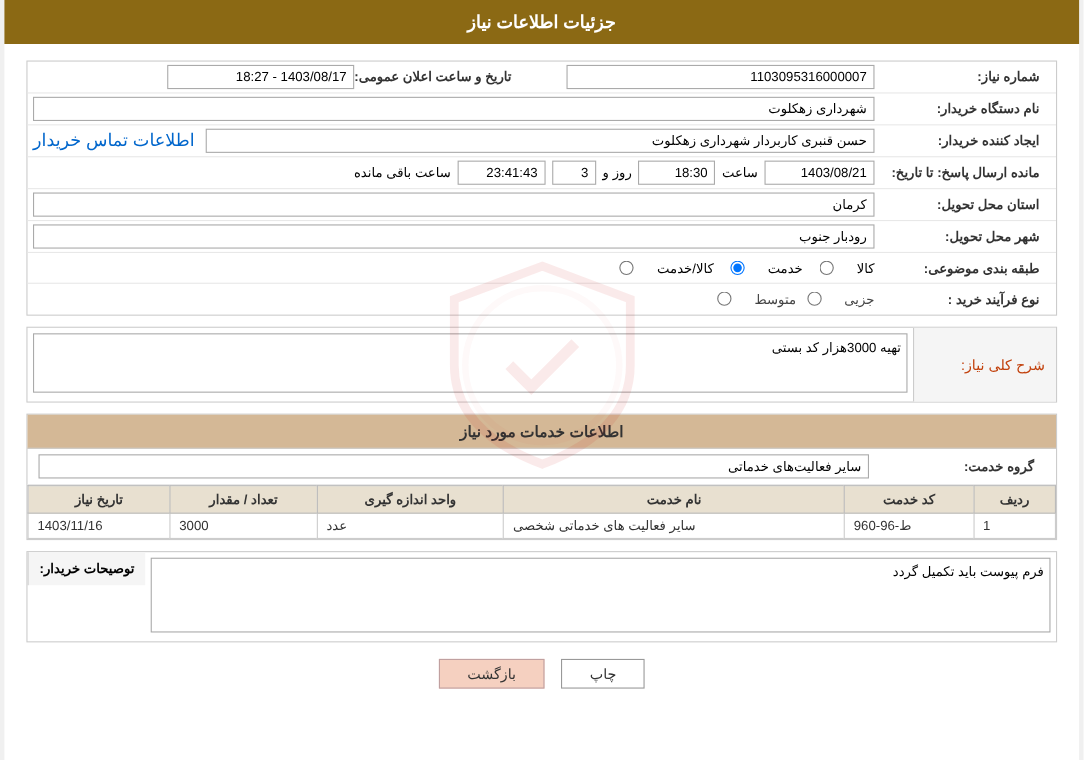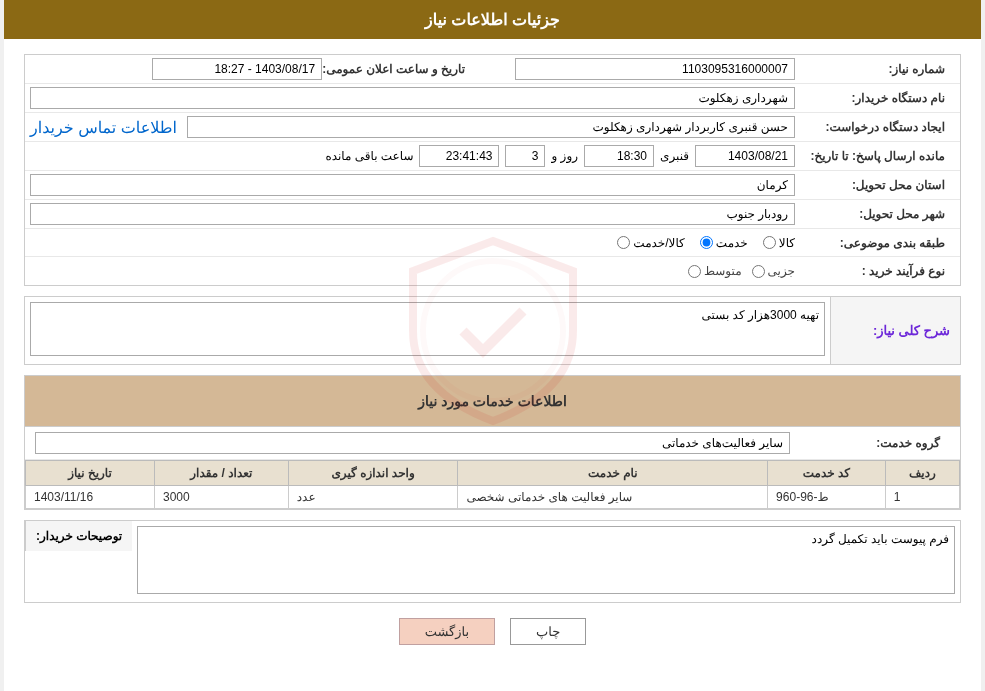--- a/index.html
+++ b/index.html
@@ -87,22 +87,22 @@
     }
     
     .radio-group {
       display: flex;
       align-items: center;
       gap: 15px;
       font-size: 12px;
     }
     .radio-item {
       display: flex;
-      align-items: center;
-      gap: 3px;
+      align-items: flex-start;
+      gap: 21px;
     }
     
     .purchase-row {
       display: flex;
       align-items: center;
       gap: 10px;
       font-size: 12px;
       color: #444;
     }
     .radio-item input[type="radio"] {
@@ -123,21 +123,21 @@
     .services-section {
       border: 1px solid #ccc;
       margin-bottom: 10px;
     }
     .services-header {
       background: #d4b896;
       color: #333;
       text-align: center;
       font-weight: bold;
       font-size: 14px;
-      padding: 17px;
+      padding: 7px;
       border-bottom: 1px solid #ccc;
     }
     .service-group-row {
       display: flex;
       align-items: center;
       padding: 5px 10px;
       border-bottom: 1px solid #e8e8e8;
     }
     
     .services-table {
@@ -228,23 +228,23 @@
       margin-bottom: 10px;
     }
     .desc-header-row {
       display: flex;
       align-items: stretch;
     }
     .desc-side-label {
       background: #f5f5f5;
       border-left: 1px solid #ccc;
       padding: 5px 10px;
-      font-weight: bold;
+      font-weight: normal;
       font-size: 13px;
-      color: #6d28d9;
+      color: #c2410c;
       min-width: 130px;
       text-align: right;
       display: flex;
       align-items: center;
       white-space: nowrap;
     }
     .desc-content {
       flex: 1;
       padding: 5px;
     }
@@ -273,33 +273,33 @@
       </div>
 
       <div class="info-row">
         <div class="label-cell">نام دستگاه خریدار:</div>
         <div class="value-cell">
           <input type="text" class="input-box input-full" readonly="" value="شهرداری زهکلوت" style="">
         </div>
       </div>
 
       <div class="info-row">
-        <div class="label-cell">ایجاد دستگاه درخواست:</div>
+        <div class="label-cell">ایجاد کننده خریدار:</div>
         <div class="value-cell" style="justify-content: space-between;">
           <input type="text" class="input-box" style="flex: 1 1 0%;" readonly="" value="حسن قنبری کاربردار شهرداری زهکلوت">
           <a class="buyer-link">اطلاعات تماس خریدار</a>
         </div>
       </div>
 
       <div class="info-row">
         <div class="label-cell">مانده ارسال پاسخ: تا تاریخ:</div>
         <div class="value-cell">
           <div class="deadline-row">
             <input type="text" class="input-box" style="width: 100px;" readonly="" value="1403/08/21">
-            <span class="lbl">قنبری</span>
+            <span class="lbl">ساعت</span>
             <input type="text" class="input-box" style="width: 70px;" readonly="" value="18:30">
             <span class="lbl">روز و</span>
             <input type="text" class="input-box" style="width: 40px;" readonly="" value="3">
             <input type="text" class="input-box" style="width: 80px;" readonly="" value="23:41:43">
             <span class="lbl">ساعت باقی مانده</span>
           </div>
         </div>
       </div>
 
       <div class="info-row">

